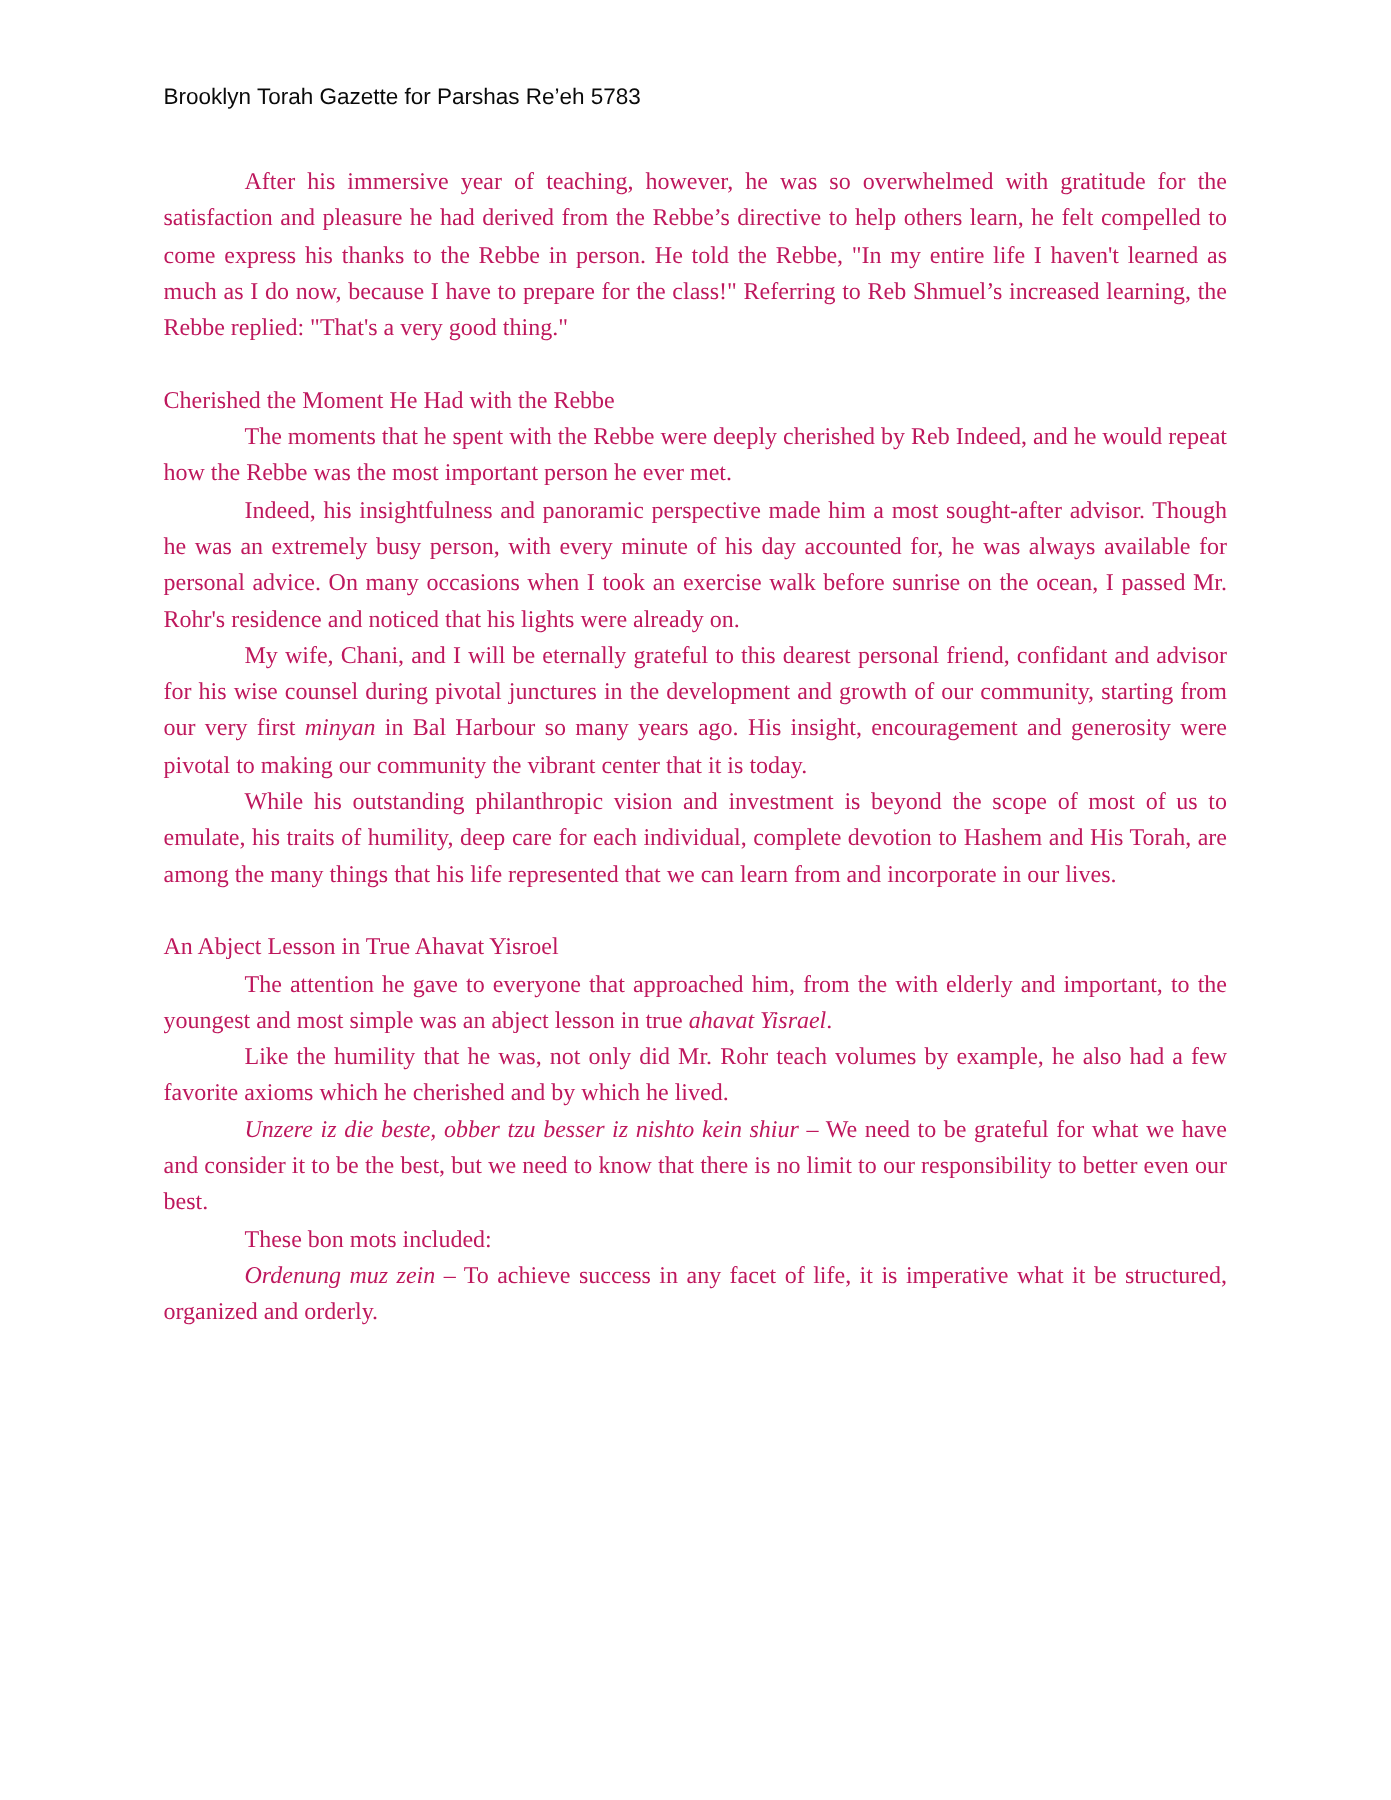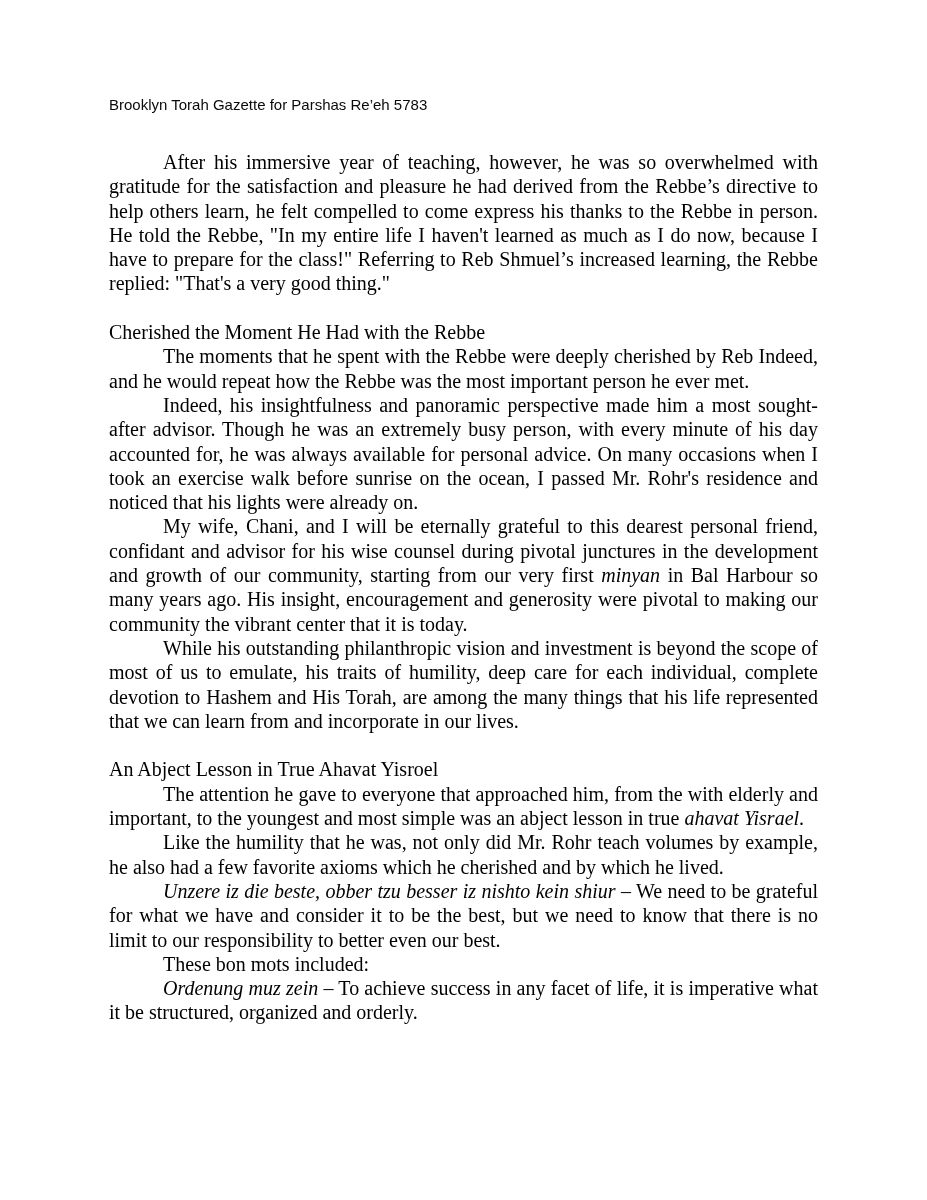--- a/index.html
+++ b/index.html
@@ -3,42 +3,41 @@
 <meta charset="utf-8">
 <style>
   html, body { margin: 0; padding: 0; background: #ffffff; }
   .page {
     position: relative;
     width: 927px;
     height: 1029px;
     background: #ffffff;
     overflow: hidden;
     color: #000000;
-    margin-top: 40px;
   }
   .doc-header {
     position: absolute;
     left: 109px;
     top: 55px;
     width: 709px;
     font-family: "Liberation Sans", sans-serif;
     font-size: 15px;
     line-height: 19px;
     color: #0a0a0a;
   }
   .doc-body {
     position: absolute;
     left: 109px;
     top: 110px;
     width: 709px;
     font-family: "Liberation Serif", serif;
-    font-size: 20px;
+    font-size: 16px;
     line-height: 24.3px;
     text-align: justify;
-    color: #000000;
+    color: #be185d;
   }
   .doc-body p { margin: 0; }
   .para { text-indent: 54px; }
   .heading {
     text-align: left;
     font-weight: normal;
     text-indent: 0;
     margin-top: 24.3px !important;
   }
   .doc-body em { font-style: italic; }

